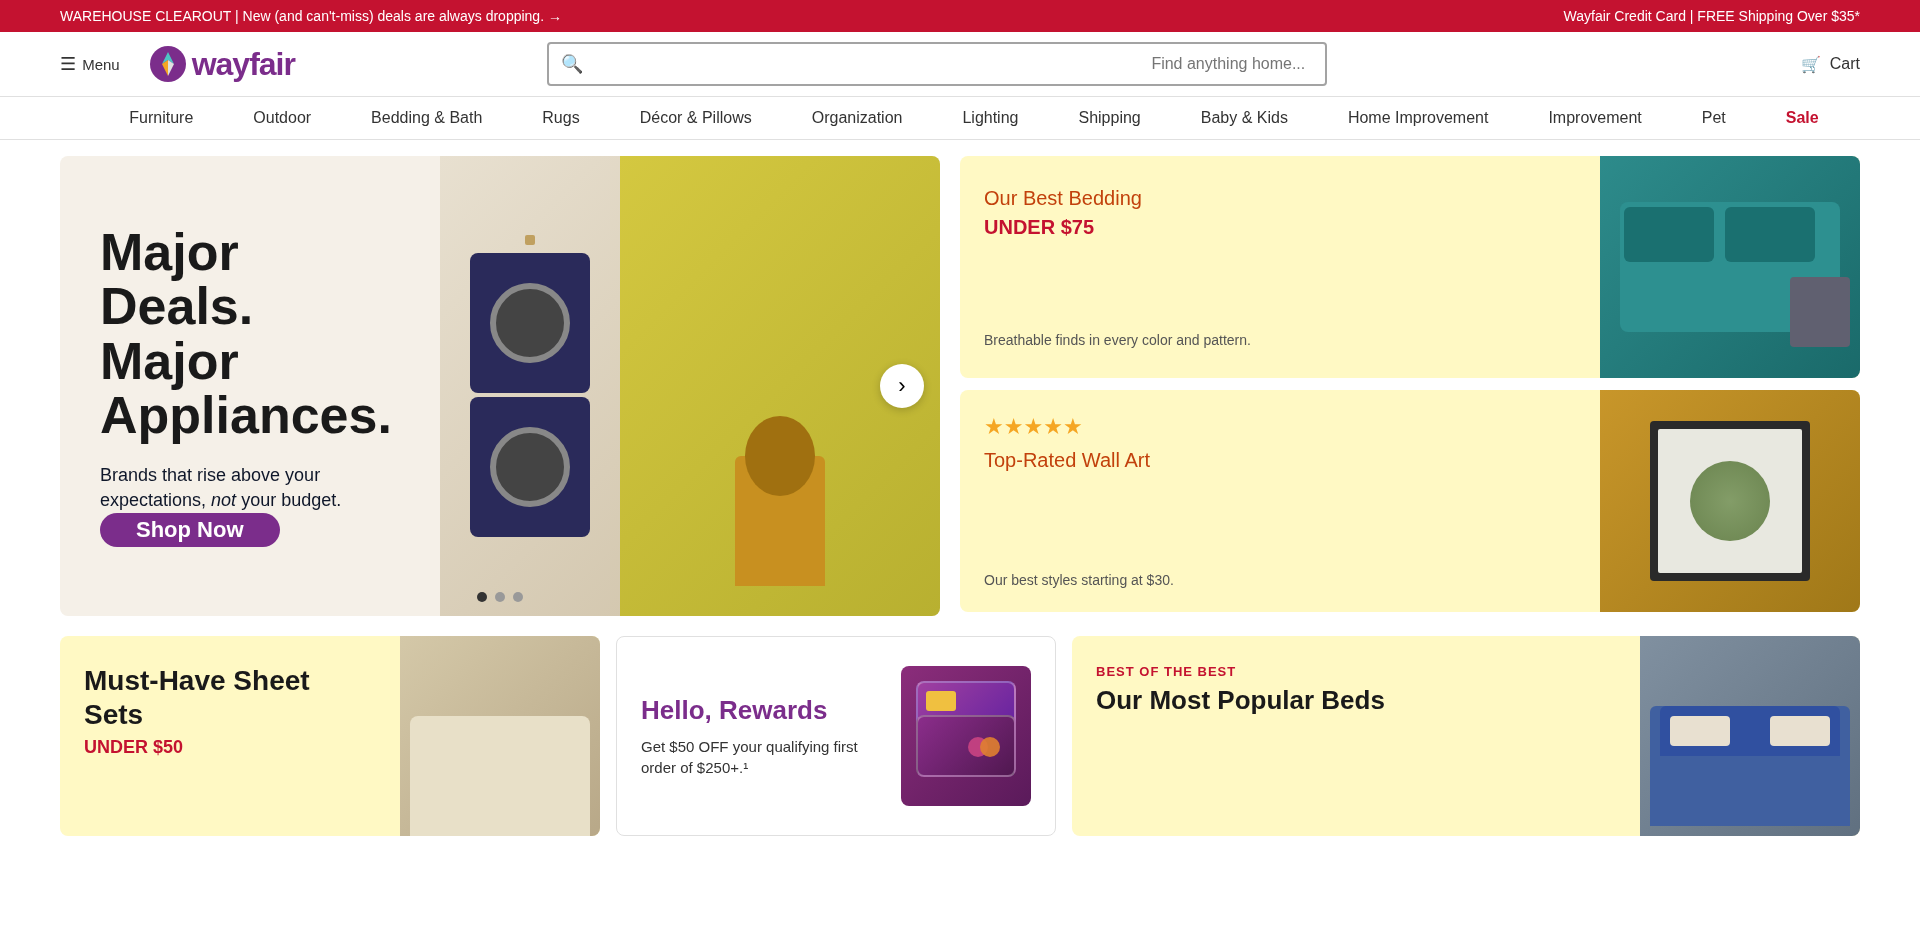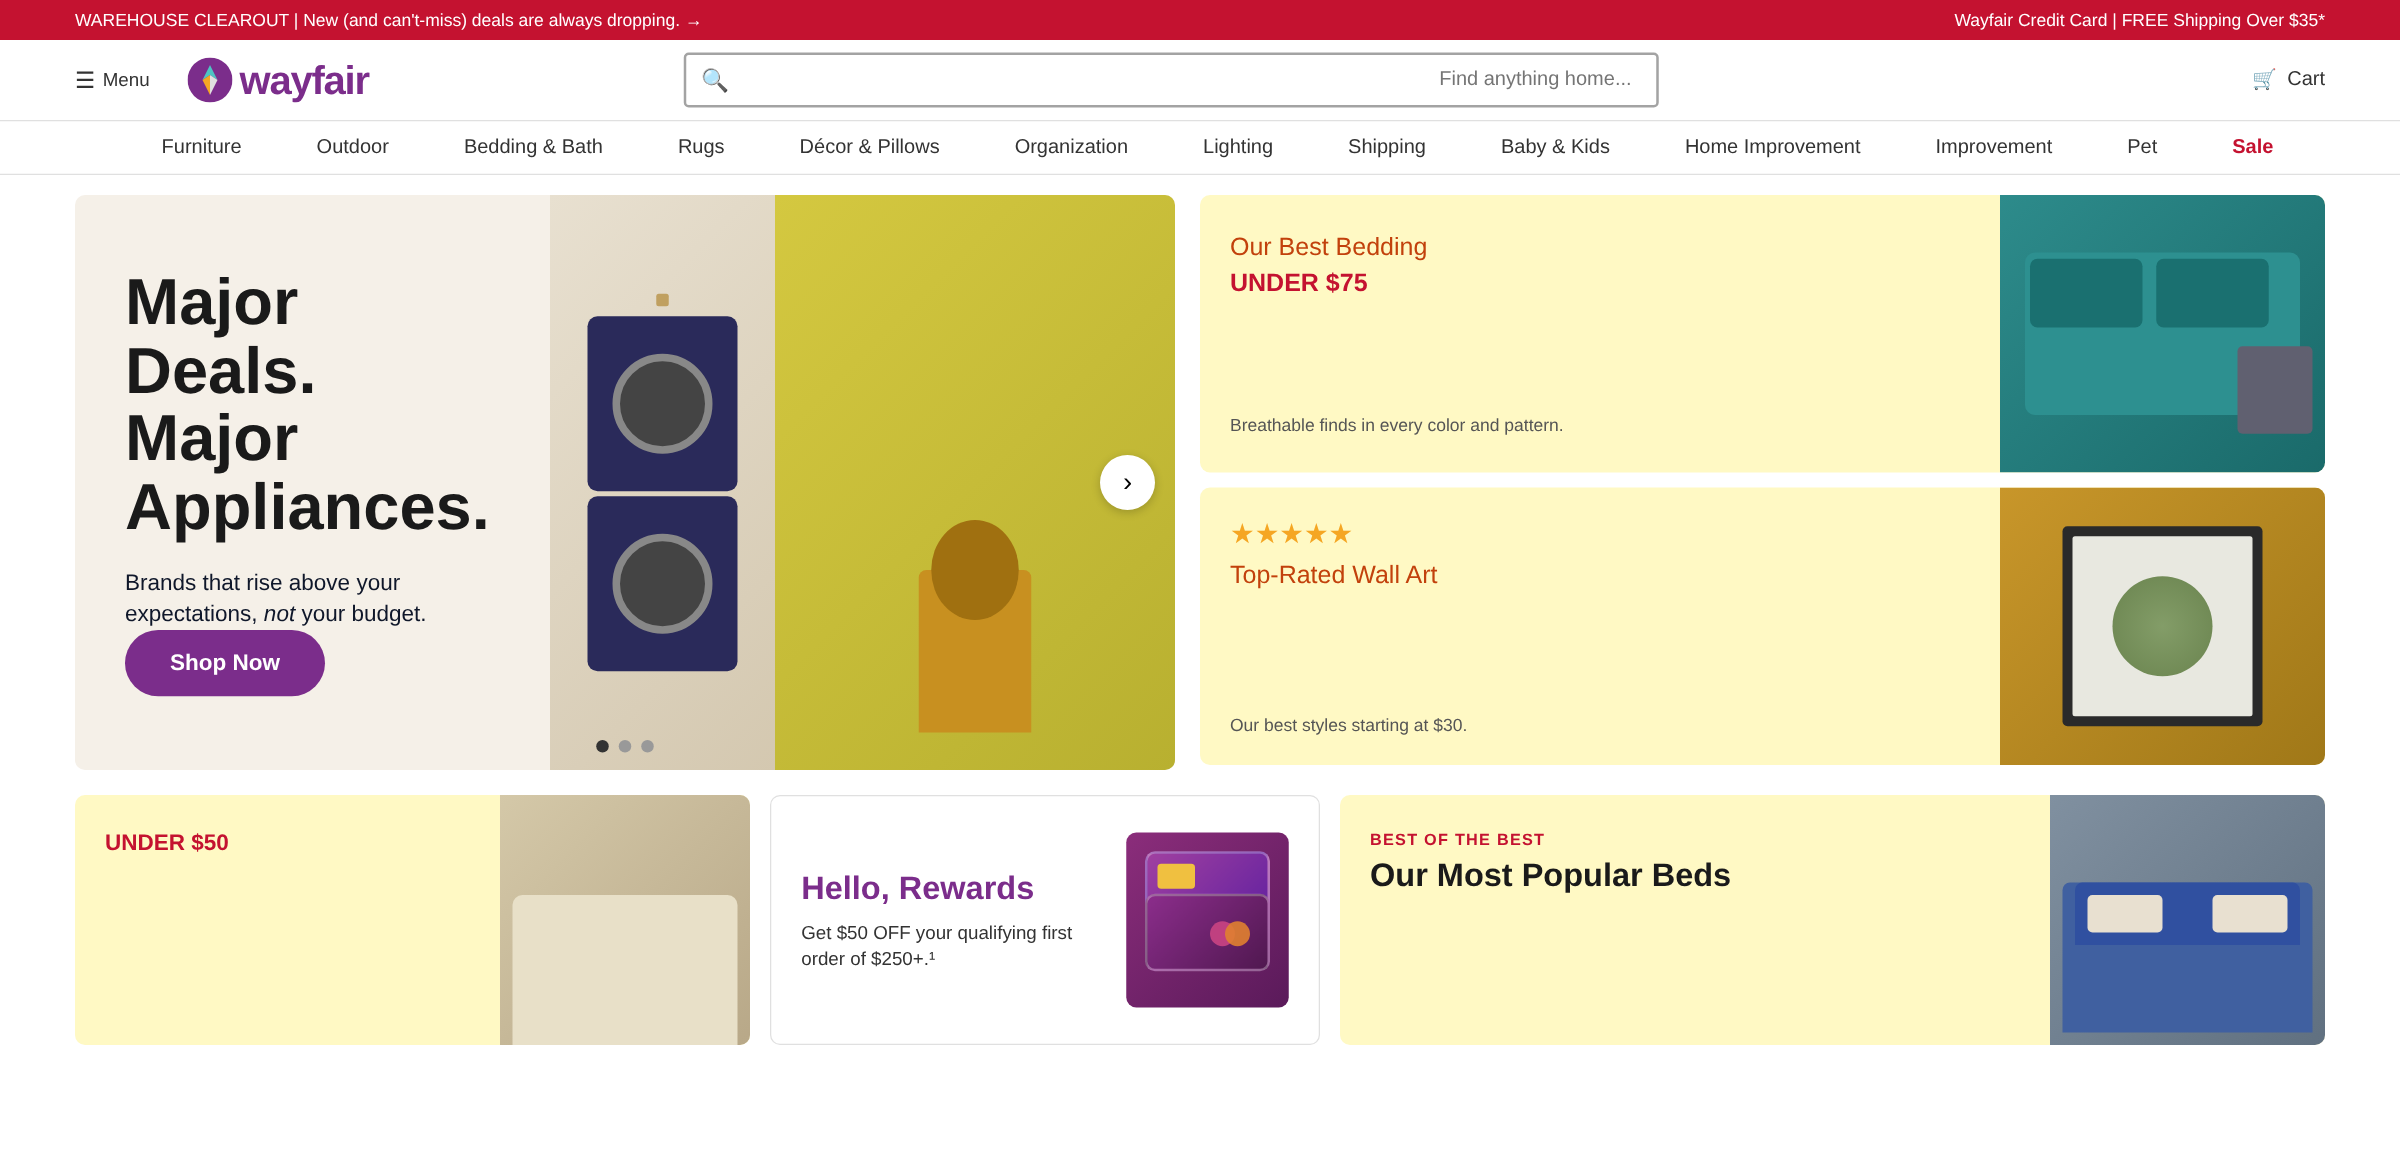--- a/index.html
+++ b/index.html
@@ -142,22 +142,22 @@
       font-size: 18px;
       color: #0f172a;
       line-height: 1.4;
     }
     .hero-subtitle em { font-style: italic; }
     .hero-btn {
       background: #7b2d8b;
       color: #fff;
       border: none;
       border-radius: 50px;
-      padding: 16px 36px;
-      font-size: 18px;
+      padding: 4px 36px;
+      font-size: 22px;
       font-weight: 600;
       cursor: pointer;
       width: fit-content;
     }
     .hero-images {
       flex: 1;
       position: relative;
       display: flex;
     }
     .hero-img-left {
@@ -587,20 +587,21 @@
       </div>
     </div>
 
   </div>
 </div>
 
 <div class="bottom-section">
 
   <div class="sheet-sets-card">
     <div class="sheet-sets-text">
+      <div class="bottom-card-title">Must-Have Sheet Sets</div>
       <div class="bottom-card-price">UNDER $50</div>
     </div>
     <div class="sheet-img">
 
       <div style="width:100%;height:100%;background:linear-gradient(135deg,#d4c8a8 0%,#b8a888 100%);display:flex;align-items:flex-end;justify-content:center;">
         <div style="width:180px;height:120px;background:#e8e0c8;border-radius:8px 8px 0 0;margin-bottom:0;"></div>
       </div>
     </div>
   </div>
 

